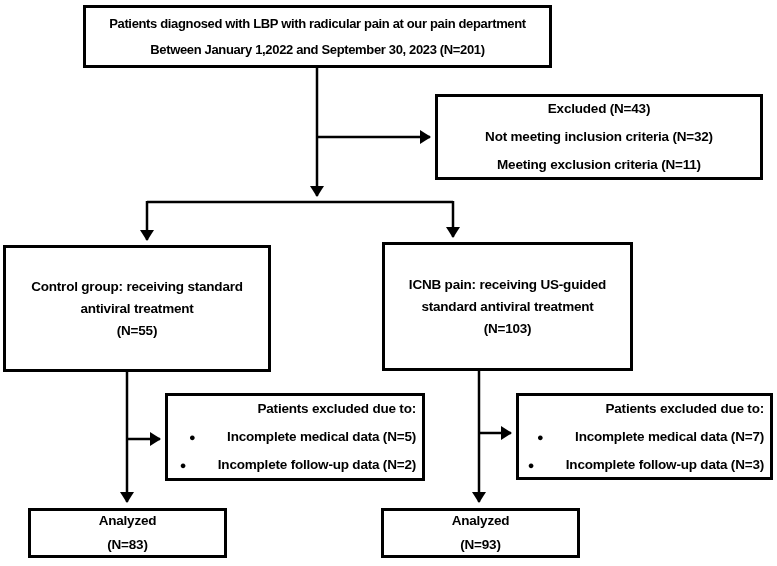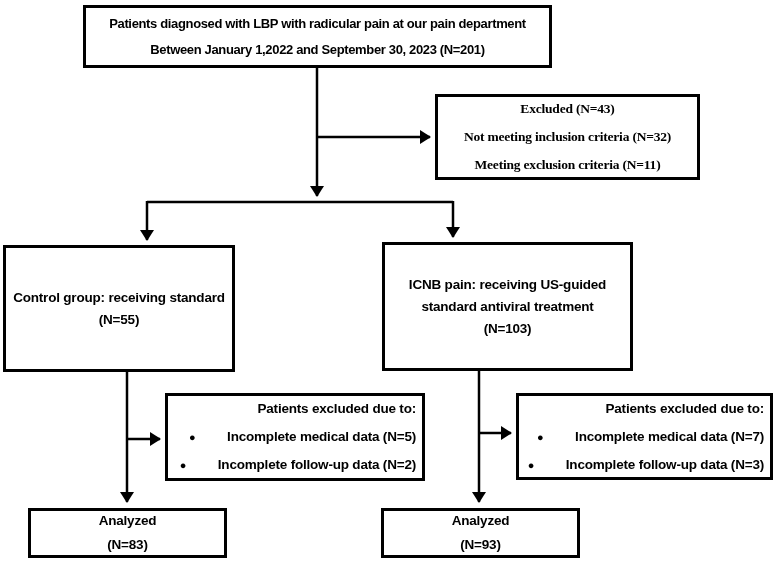--- a/index.html
+++ b/index.html
@@ -35,22 +35,22 @@
     justify-content: center;
     align-items: center;
     text-align: center;
     font-size: 13.5px;
     letter-spacing: -0.2px;
   }
   .box .ln {
     white-space: nowrap;
   }
   .enrollment { left: 83px;  top: 5px;   width: 469px; height: 63px;  line-height: 26px; font-size: 13px; letter-spacing: -0.35px; }
-  .excluded   { left: 435px; top: 94px;  width: 265px; height: 86px;  line-height: 28px; font-family: Liberation Serif, serif; }
-  .control    { left: 3px;   top: 245px; width: 232px; height: 127px; line-height: 22px; }
+  .excluded   { left: 435px; top: 94px;  width: 328px; height: 86px;  line-height: 28px; }
+  .control    { left: 3px;   top: 245px; width: 268px; height: 127px; line-height: 22px; }
   .icnb       { left: 382px; top: 242px; width: 251px; height: 129px; line-height: 22px; }
   .excl-list  { line-height: 28px; align-items: flex-end; text-align: left; padding: 0 6px 0 15px; justify-content: center; }
   .ctrl-excl  { left: 165px; top: 393px; width: 260px; height: 88px; }
   .icnb-excl  { left: 516px; top: 393px; width: 257px; height: 87px; }
   .analyzed-l { left: 28px;  top: 508px; width: 199px; height: 50px; line-height: 24px; }
   .analyzed-r { left: 381px; top: 508px; width: 199px; height: 50px; line-height: 24px; }
   .bullet-row {
     display: flex;
     align-items: baseline;
   }
@@ -93,20 +93,21 @@
   </div>
 
   <div class="box excluded">
     <div class="ln">Excluded (N=43)</div>
     <div class="ln">Not meeting inclusion criteria (N=32)</div>
     <div class="ln">Meeting exclusion criteria (N=11)</div>
   </div>
 
   <div class="box control">
     <div class="ln">Control group: receiving standard</div>
+    <div class="ln">antiviral treatment</div>
     <div class="ln">(N=55)</div>
   </div>
 
   <div class="box icnb">
     <div class="ln">ICNB pain: receiving US-guided</div>
     <div class="ln">standard antiviral treatment</div>
     <div class="ln">(N=103)</div>
   </div>
 
   <div class="box excl-list ctrl-excl">

